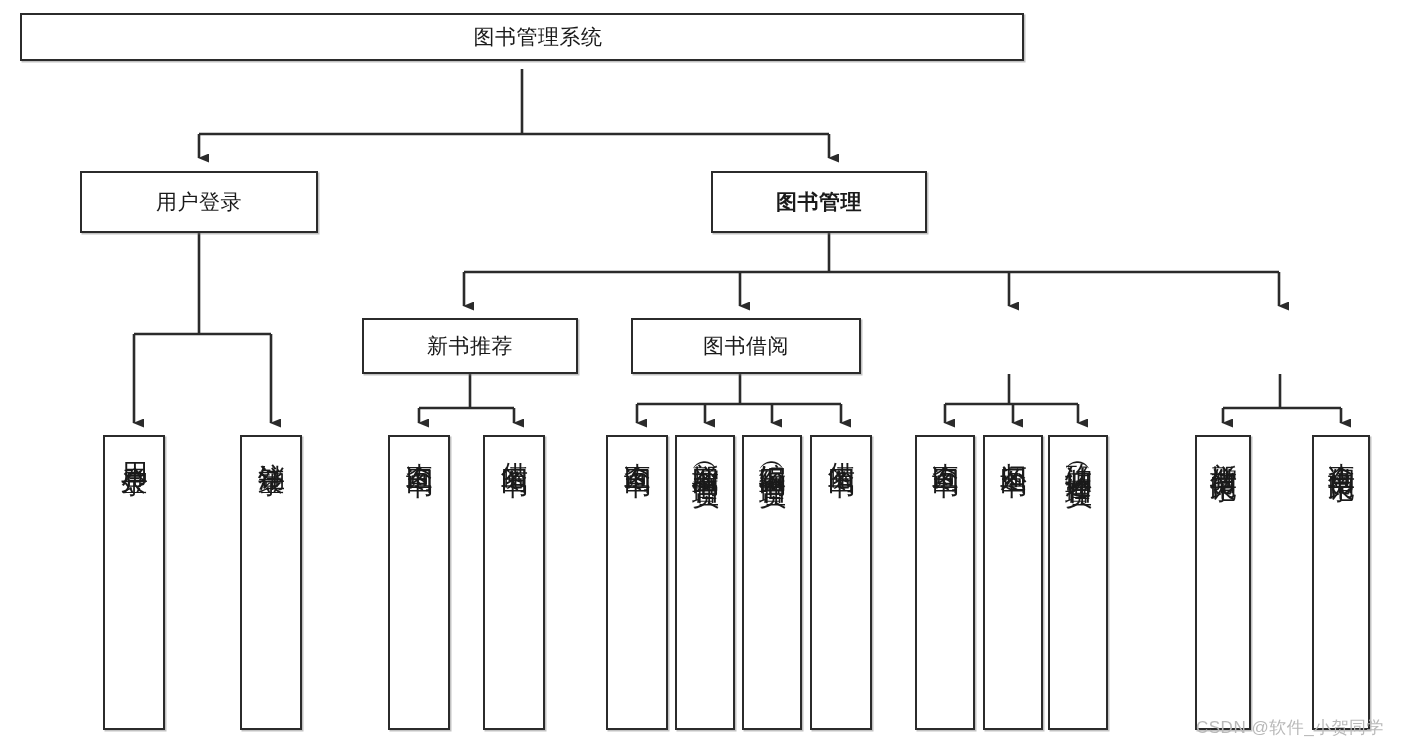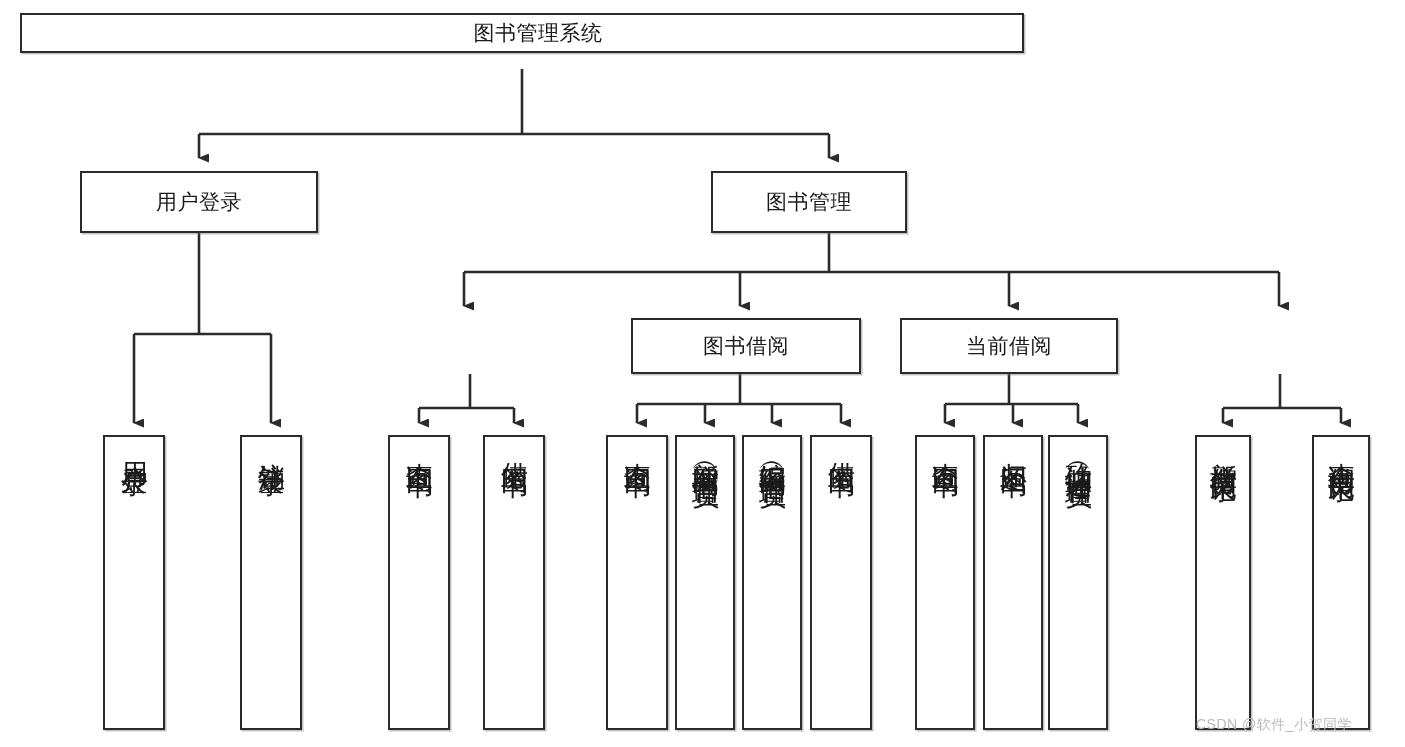--- a/index.html
+++ b/index.html
@@ -54,21 +54,21 @@
     writing-mode: vertical-rl;
     text-orientation: upright;
     font-size: 27px;
     line-height: 1.0;
     letter-spacing: 3px;
     white-space: nowrap;
     -webkit-text-orientation: upright;
   }
   .watermark {
     position: absolute;
-    font-size: 14px;
+    font-size: 17px;
     color: #b9b9b9;
     white-space: nowrap;
     letter-spacing: 0.5px;
   }
 </style>
 </head>
 <body>
 
 <div id="canvas">
 
@@ -116,36 +116,36 @@
       <line x1="1013" y1="404" x2="1013" y2="423" marker-end="url(#arrowhead)"></line>
       <line x1="1078" y1="404" x2="1078" y2="423" marker-end="url(#arrowhead)"></line>
 
       <line x1="1280" y1="374" x2="1280" y2="408"></line>
       <line x1="1223" y1="408" x2="1341" y2="408"></line>
       <line x1="1223" y1="408" x2="1223" y2="423" marker-end="url(#arrowhead)"></line>
       <line x1="1341" y1="408" x2="1341" y2="423" marker-end="url(#arrowhead)"></line>
     </g>
   </svg>
 
-  <div class="node-box horiz" style="left: 20px; top: 13px; width: 1004px; height: 40px; padding-left: 32px;">
+  <div class="node-box horiz" style="left: 20px; top: 13px; width: 1004px; height: 48px; padding-left: 32px;">
     <span class="node-label">图书管理系统</span>
   </div>
 
   <div class="node-box horiz" style="left: 80px; top: 171px; width: 238px; height: 62px;">
     <span class="node-label">用户登录</span>
   </div>
-  <div class="node-box horiz" style="left: 711px; top: 171px; width: 196px; height: 62px;">
+  <div class="node-box horiz" style="left: 711px; top: 171px; width: 216px; height: 62px; font-weight: bold;">
     <span class="node-label">图书管理</span>
   </div>
 
+  <div class="node-box horiz" style="left: 362px; top: 318px; width: 216px; height: 56px;">
+    <span class="node-label">新书推荐</span>
+  </div>
   <div class="node-box horiz" style="left: 631px; top: 318px; width: 230px; height: 56px;">
     <span class="node-label">图书借阅</span>
-  </div>
-  <div class="node-box horiz" style="left: 900px; top: 318px; width: 218px; height: 56px;">
-    <span class="node-label">当前借阅</span>
   </div>
 
   <div class="node-box vert" style="left: 103px; top: 435px; width: 62px; height: 295px;">
     <span class="node-label">用户登录</span>
   </div>
   <div class="node-box vert" style="left: 240px; top: 435px; width: 62px; height: 295px;">
     <span class="node-label">注销登录</span>
   </div>
   <div class="node-box vert" style="left: 388px; top: 435px; width: 62px; height: 295px;">
     <span class="node-label">查询图书</span>

